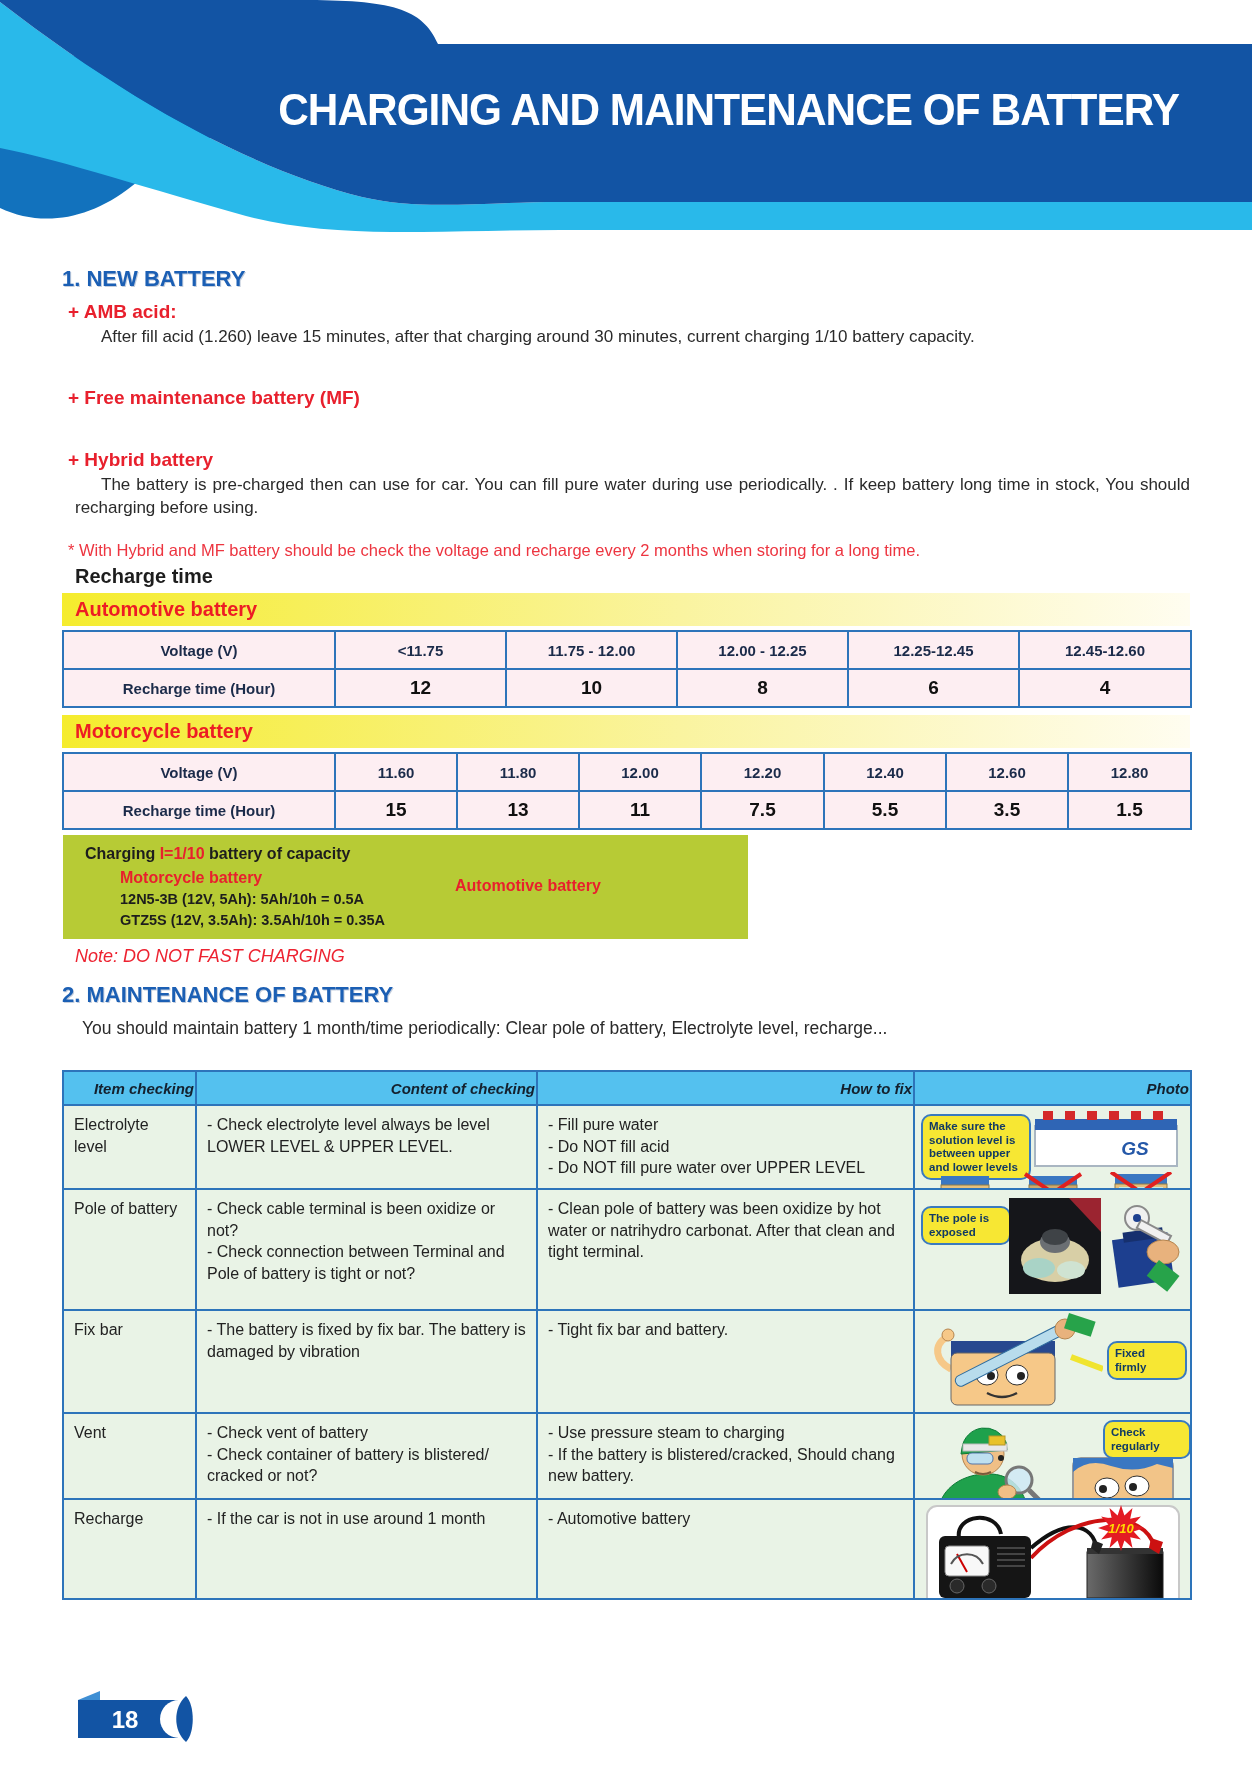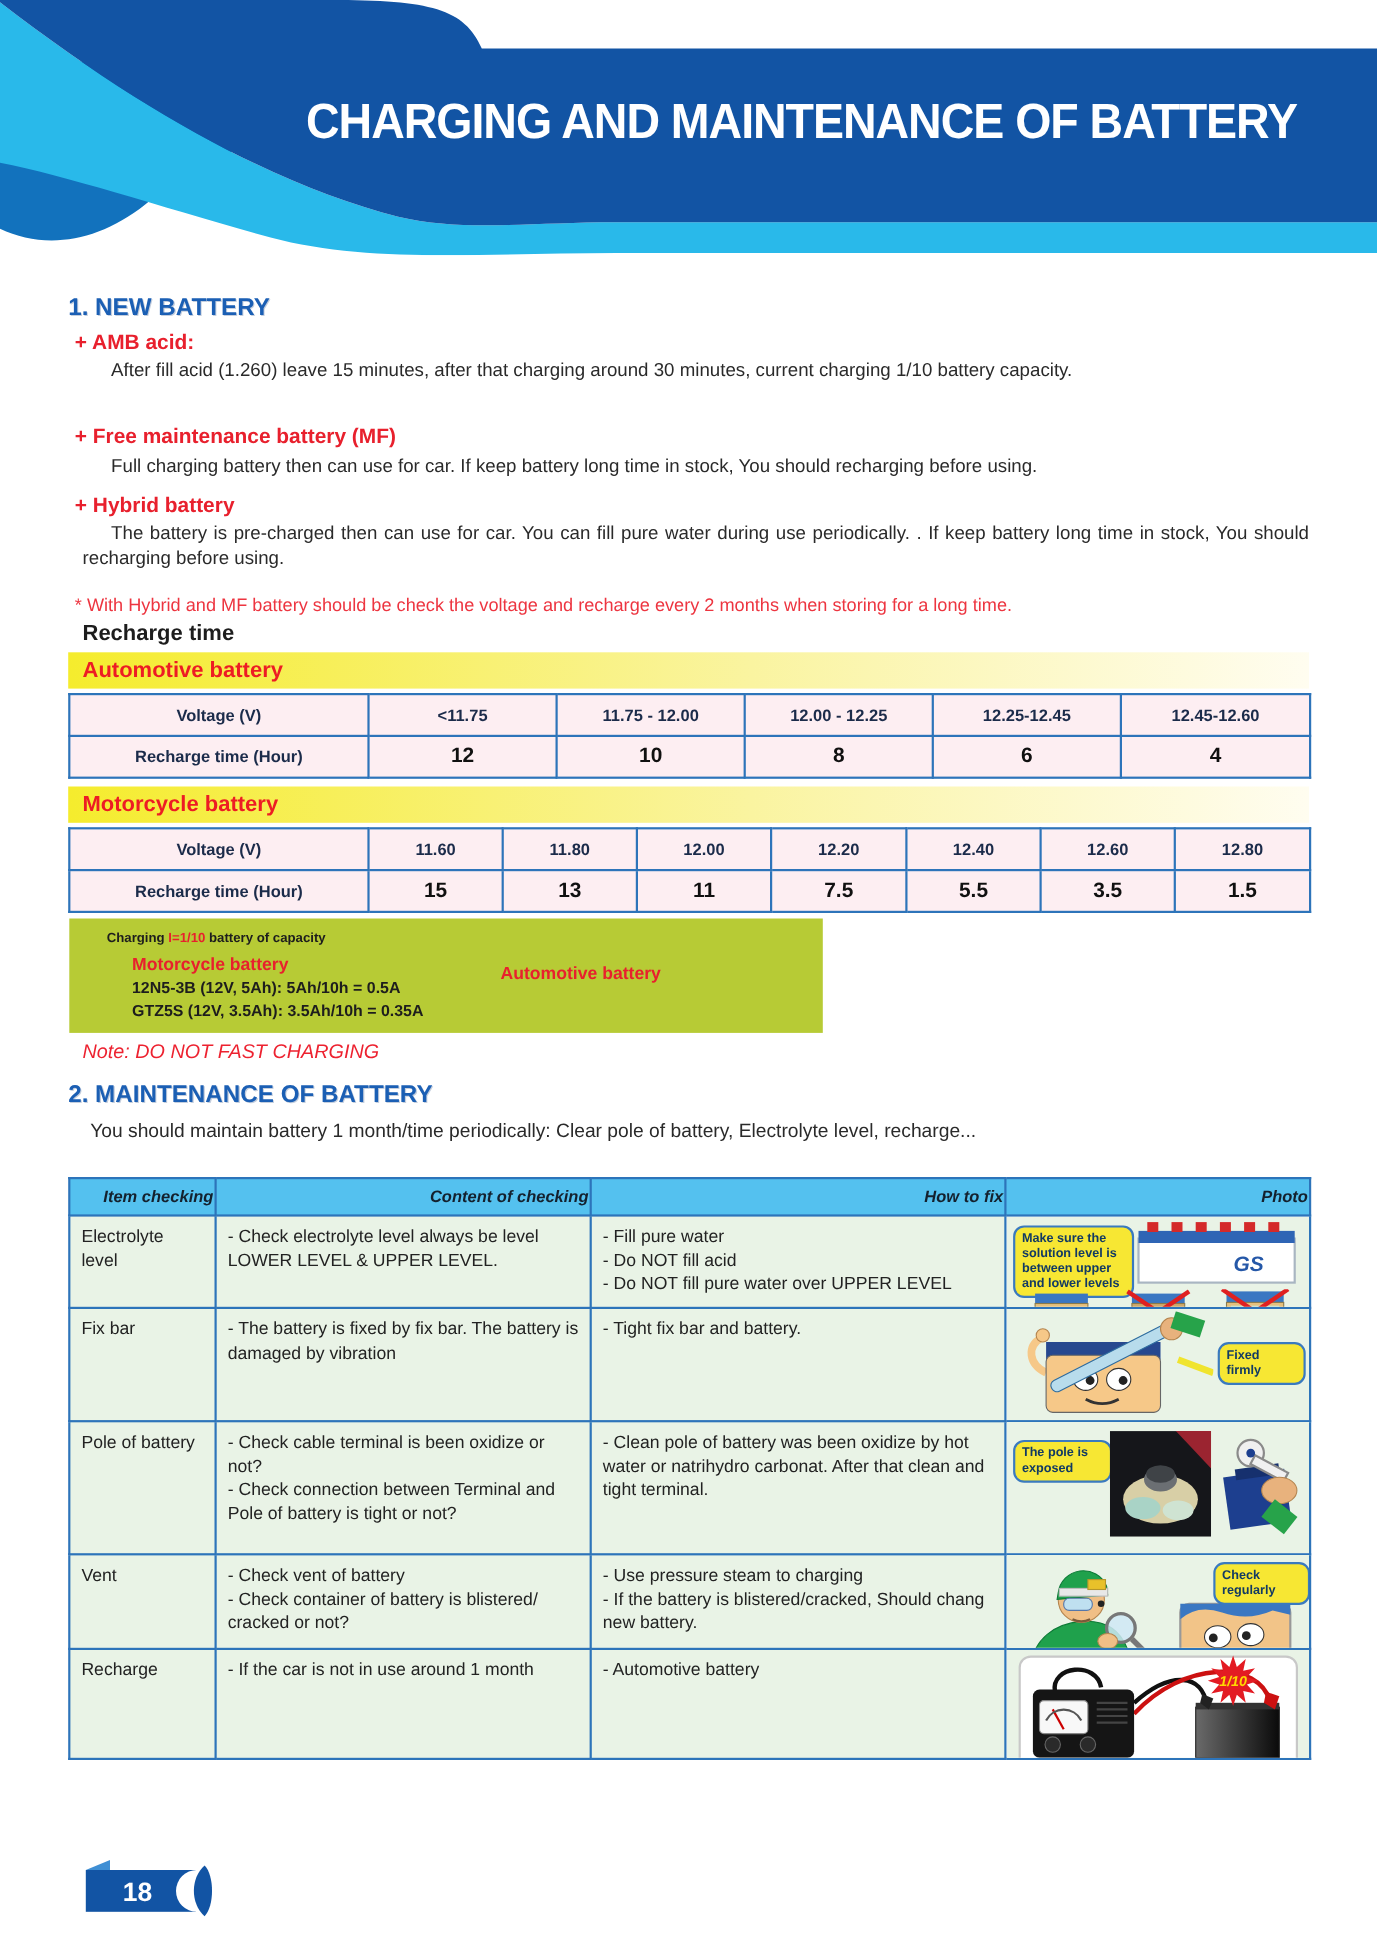--- a/index.html
+++ b/index.html
@@ -31,21 +31,21 @@
   
   table.ptable{position:absolute;left:62px;border-collapse:collapse;table-layout:fixed;}
   table.ptable td{border:2px solid #2d74ba;background:#fdeef2;text-align:center;
       vertical-align:middle;height:36px;padding:0 4px;}
   table.ptable tr.lblrow td{font-size:15px;font-weight:bold;color:#1b2b4a;}
   table.ptable tr.valrow td{font-size:19px;font-weight:bold;color:#101010;}
   table.ptable tr.valrow td.lab, table.ptable tr.lblrow td.lab{font-size:15px;color:#1b2b4a;}
 
   
   .greenbox{position:absolute;left:63px;top:835px;width:685px;height:104px;background:#b7cb35;}
-  .gb-title{position:absolute;left:34px;top:10px;font-size:12px;font-weight:bold;color:#1d1d1d;}
+  .gb-title{position:absolute;left:22px;top:10px;font-size:16px;font-weight:bold;color:#1d1d1d;}
   .gb-title .red{color:#e8202d;}
   .gb-col{position:absolute;top:34px;}
   .gb-col.left{left:57px;}
   .gb-col.right{left:392px;top:42px;}
   .gb-label{font-size:16px;font-weight:bold;color:#e8202d;margin-bottom:2px;}
   .gb-lines{font-size:14.5px;font-weight:bold;color:#1d1d1d;line-height:1.45;white-space:pre-line;}
   .fastnote{position:absolute;left:75px;font-size:18px;font-style:italic;color:#ed2230;}
   .intro{position:absolute;left:62px;width:1128px;padding-left:20px;box-sizing:border-box;
       font-size:17.5px;color:#2a2a2a;}
 
@@ -78,21 +78,20 @@
     <path fill="#1254a4" d="M0,0 L300,0 C392,0 422,8 438,44 L1252,44 L1252,202 L560,202 C480,202 422,211 362,197 C262,172 140,110 0,2 Z"></path>
   </svg>
   <div class="page-title">CHARGING AND MAINTENANCE OF BATTERY</div>
 
   <div class="h1" style="top:266px">1. NEW BATTERY</div>
 
   <div class="subhead" style="top:301px">+ AMB acid:</div>
   <div class="para" style="top:326px">After fill acid (1.260) leave 15 minutes, after that charging around 30 minutes, current charging 1/10 battery capacity.</div>
 
   <div class="subhead" style="top:387px">+ Free maintenance battery (MF)</div>
-  <div class="para" style="top:413px">Full charging battery then can use for car. If keep battery long time in stock, You should recharging before using.</div>
 
   <div class="subhead" style="top:449px">+ Hybrid battery</div>
   <div class="para" style="top:474px">The battery is pre-charged then can use for car. You can fill pure water during use periodically. . If keep battery long time in stock, You should recharging before using.</div>
 
   <div class="note-red" style="top:541px">* With Hybrid and MF battery should be check the voltage and recharge every 2 months when storing for a long time.</div>
   <div class="recharge-head" style="top:565px">Recharge time</div>
 
   <div class="ybar" style="top:593px">
     <span>Automotive battery</span>
   </div>
@@ -236,20 +235,50 @@
                   <rect x="186" y="12" width="52" height="27" fill="#e6c07c" stroke="#8a7a4a"></rect>
               <rect x="190" y="15" width="44" height="21" fill="#c2e9e2"></rect>
               <line x1="182" y1="0" x2="242" y2="41" stroke="#e02020" stroke-width="4"></line>
                   <line x1="242" y1="0" x2="182" y2="41" stroke="#e02020" stroke-width="4"></line>
             </g>
           </svg>
         </div>
       </td>
     </tr>
 
+    <tr style="height:121px">
+      <td>Pole of battery</td>
+      <td class="pre">- Check cable terminal is been oxidize or not?
+- Check connection between Terminal and Pole of battery is tight or not?</td>
+      <td class="pre">- Clean pole of battery was been oxidize by hot water or natrihydro carbonat. After that clean and tight terminal.</td>
+      <td class="photo">
+        <div class="ill">
+          <div class="bubble" style="left:6px;top:16px;width:74px">The pole is exposed</div>
+          <svg class="abs" style="left:94px;top:8px" width="92" height="96" viewBox="0 0 92 96">
+            <rect x="0" y="0" width="92" height="96" fill="#15161a"></rect>
+            <path d="M60,0 L92,0 L92,34 Z" fill="#9b2430"></path>
+            <ellipse cx="46" cy="62" rx="34" ry="22" fill="#d8cfa6"></ellipse>
+            <ellipse cx="30" cy="70" rx="16" ry="10" fill="#a9d3c6"></ellipse>
+            <ellipse cx="62" cy="72" rx="14" ry="9" fill="#cfe3d2"></ellipse>
+            <ellipse cx="46" cy="44" rx="15" ry="11" fill="#6b6f73"></ellipse>
+            <ellipse cx="46" cy="39" rx="13" ry="8" fill="#3f4347"></ellipse>
+          </svg>
+          <svg class="abs" style="left:190px;top:4px" width="82" height="108" viewBox="0 0 82 108">
+            <rect x="10" y="42" width="56" height="48" fill="#1d3f8f" transform="rotate(-8 38 66)"></rect>
+            <rect x="18" y="36" width="40" height="10" fill="#16306e" transform="rotate(-8 38 41)"></rect>
+            <circle cx="32" cy="24" r="12" fill="#f0f0f0" stroke="#8a8a8a" stroke-width="2"></circle>
+            <rect x="36" y="26" width="34" height="9" fill="#f0f0f0" stroke="#8a8a8a" stroke-width="2" transform="rotate(28 36 26)"></rect>
+            <circle cx="32" cy="24" r="4" fill="#1d3f8f"></circle>
+            <ellipse cx="58" cy="58" rx="16" ry="12" fill="#e8b27d" stroke="#b5854f"></ellipse>
+            <rect x="54" y="66" width="26" height="20" fill="#27a34a" transform="rotate(38 54 66)"></rect>
+          </svg>
+        </div>
+      </td>
+    </tr>
+
     <tr style="height:103px">
       <td>Fix bar</td>
       <td class="pre">- The battery is fixed by fix bar. The battery is damaged by vibration</td>
       <td class="pre">- Tight fix bar and battery.</td>
       <td class="photo">
         <div class="ill">
           <svg class="abs" style="left:6px;top:2px" width="182" height="100" viewBox="0 0 182 100">
             <path d="M30,56 C14,48 12,32 26,24" stroke="#f6c888" stroke-width="7" fill="none"></path>
             <circle cx="27" cy="22" r="6" fill="#f6c888" stroke="#b5854f"></circle>
             <rect x="30" y="28" width="104" height="16" fill="#27488f"></rect>
@@ -258,50 +287,20 @@
             <ellipse cx="96" cy="62" rx="11" ry="10" fill="#fff" stroke="#333"></ellipse>
             <circle cx="70" cy="63" r="4" fill="#222"></circle>
                 <circle cx="100" cy="63" r="4" fill="#222"></circle>
             <path d="M66,80 Q81,88 96,80" stroke="#333" stroke-width="2.5" fill="none"></path>
             <line x1="150" y1="44" x2="182" y2="56" stroke="#f0e42e" stroke-width="6"></line>
             <rect x="-8" y="-5" width="126" height="11" rx="5" fill="#b8dcec" stroke="#2d6b9e" transform="translate(42,66) rotate(-27)"></rect>
             <circle cx="144" cy="16" r="10" fill="#e8b27d" stroke="#b5854f"></circle>
             <rect x="148" y="0" width="28" height="16" fill="#27a34a" transform="rotate(18 148 0)"></rect>
           </svg>
           <div class="bubble" style="left:192px;top:30px;width:64px">Fixed firmly</div>
-        </div>
-      </td>
-    </tr>
-
-    <tr style="height:121px">
-      <td>Pole of battery</td>
-      <td class="pre">- Check cable terminal is been oxidize or not?
-- Check connection between Terminal and Pole of battery is tight or not?</td>
-      <td class="pre">- Clean pole of battery was been oxidize by hot water or natrihydro carbonat. After that clean and tight terminal.</td>
-      <td class="photo">
-        <div class="ill">
-          <div class="bubble" style="left:6px;top:16px;width:74px">The pole is exposed</div>
-          <svg class="abs" style="left:94px;top:8px" width="92" height="96" viewBox="0 0 92 96">
-            <rect x="0" y="0" width="92" height="96" fill="#15161a"></rect>
-            <path d="M60,0 L92,0 L92,34 Z" fill="#9b2430"></path>
-            <ellipse cx="46" cy="62" rx="34" ry="22" fill="#d8cfa6"></ellipse>
-            <ellipse cx="30" cy="70" rx="16" ry="10" fill="#a9d3c6"></ellipse>
-            <ellipse cx="62" cy="72" rx="14" ry="9" fill="#cfe3d2"></ellipse>
-            <ellipse cx="46" cy="44" rx="15" ry="11" fill="#6b6f73"></ellipse>
-            <ellipse cx="46" cy="39" rx="13" ry="8" fill="#3f4347"></ellipse>
-          </svg>
-          <svg class="abs" style="left:190px;top:4px" width="82" height="108" viewBox="0 0 82 108">
-            <rect x="10" y="42" width="56" height="48" fill="#1d3f8f" transform="rotate(-8 38 66)"></rect>
-            <rect x="18" y="36" width="40" height="10" fill="#16306e" transform="rotate(-8 38 41)"></rect>
-            <circle cx="32" cy="24" r="12" fill="#f0f0f0" stroke="#8a8a8a" stroke-width="2"></circle>
-            <rect x="36" y="26" width="34" height="9" fill="#f0f0f0" stroke="#8a8a8a" stroke-width="2" transform="rotate(28 36 26)"></rect>
-            <circle cx="32" cy="24" r="4" fill="#1d3f8f"></circle>
-            <ellipse cx="58" cy="58" rx="16" ry="12" fill="#e8b27d" stroke="#b5854f"></ellipse>
-            <rect x="54" y="66" width="26" height="20" fill="#27a34a" transform="rotate(38 54 66)"></rect>
-          </svg>
         </div>
       </td>
     </tr>
 
     <tr style="height:86px">
       <td>Vent</td>
       <td class="pre">- Check vent of battery
 - Check container of battery is blistered/ cracked or not?</td>
       <td class="pre">- Use pressure steam to charging
 - If the battery is blistered/cracked, Should chang new battery.</td>

